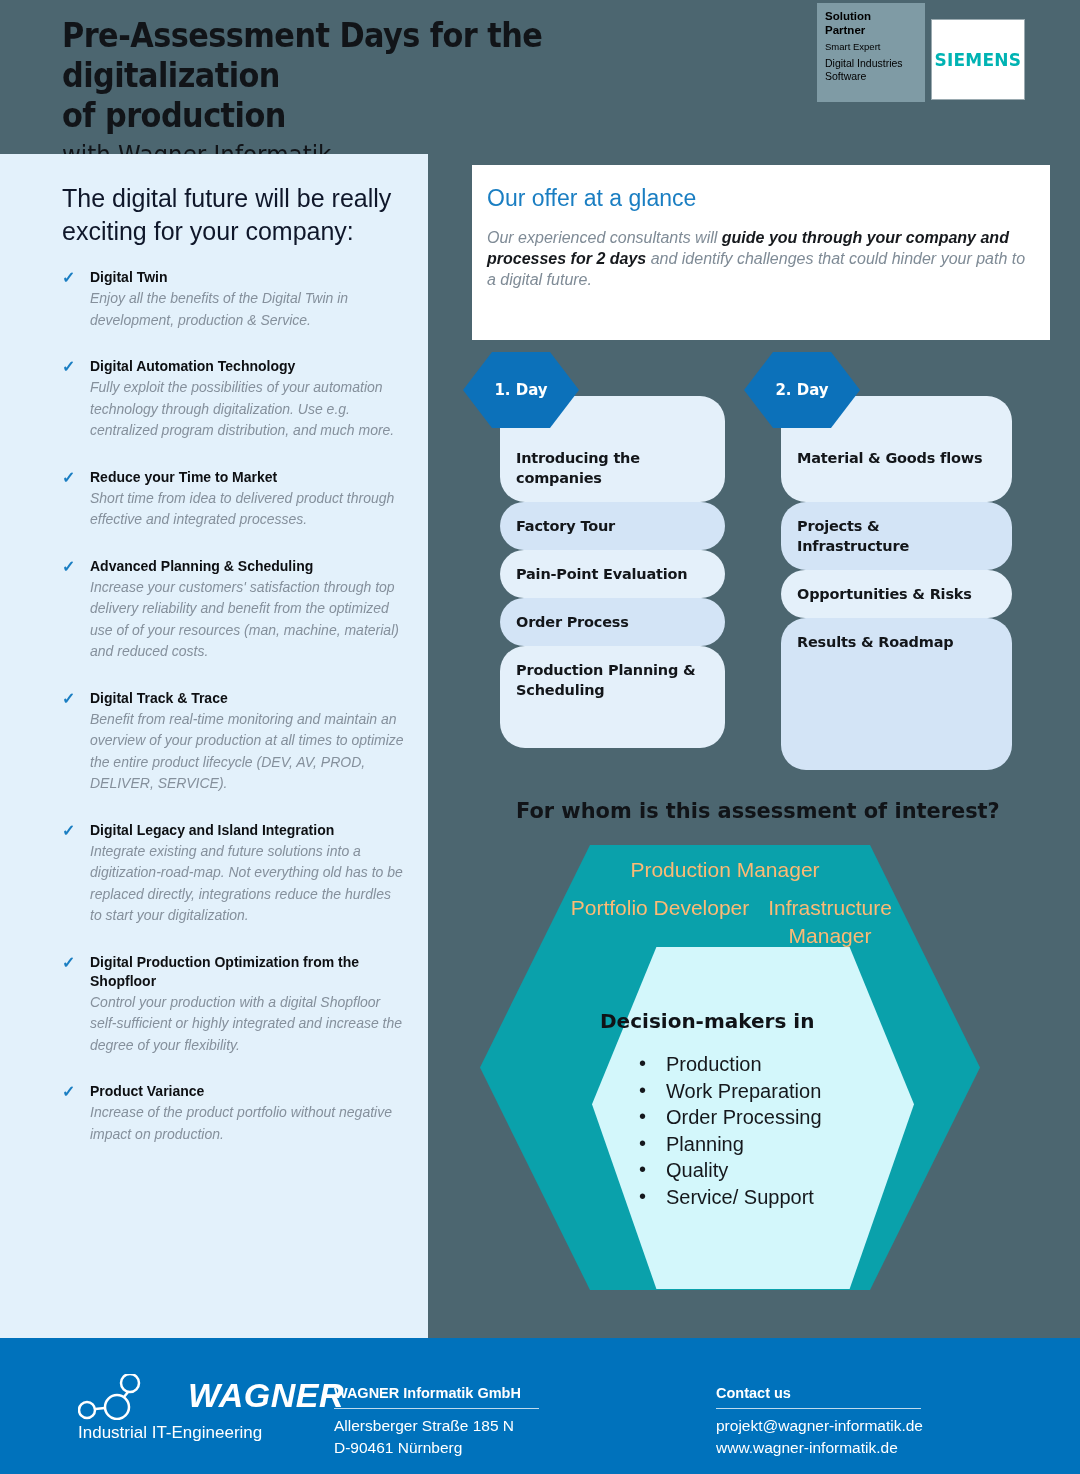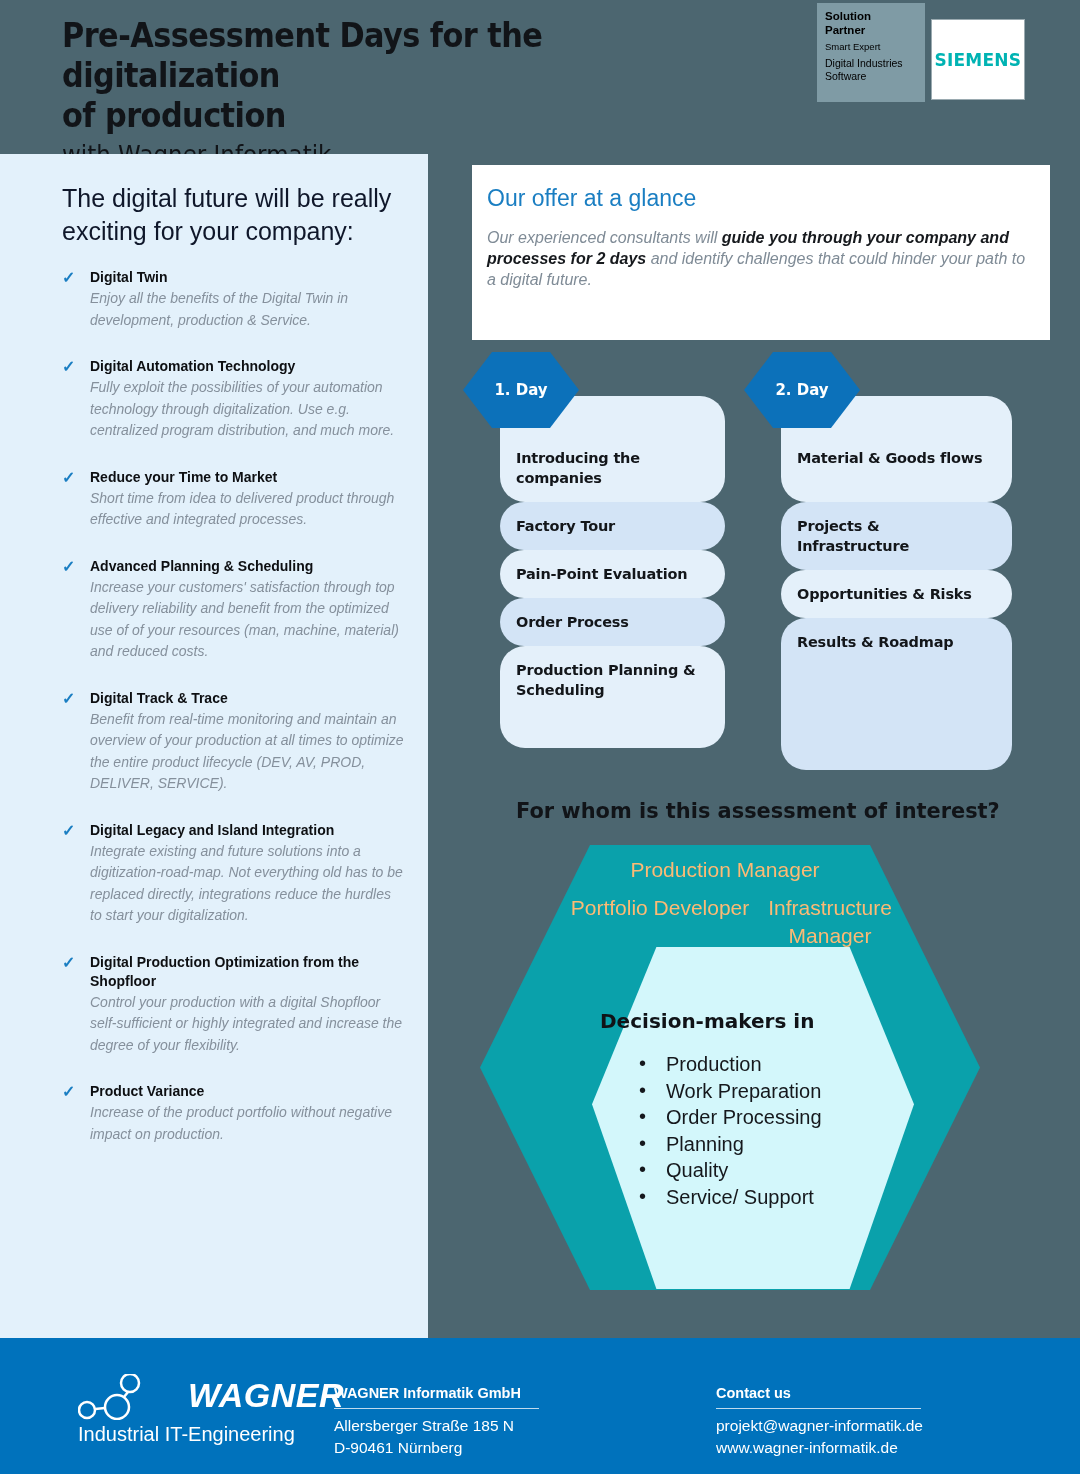--- a/index.html
+++ b/index.html
@@ -207,21 +207,21 @@
   }
   #wagner-logo { position: absolute; left: 78px; top: 34px; width: 250px; }
   #wagner-mark { position: absolute; left: 0; top: 2px; }
   #wagner-word {
     position: absolute; left: 110px; top: 4px;
     font-size: 34px; font-style: italic; font-weight: 700;
     letter-spacing: 0.5px; color: #ffffff;
   }
   #wagner-tag {
     position: absolute; left: 0px; top: 51px;
-    font-size: 20px; color: #ffffff;
+    font-size: 17px; color: #ffffff;
   }
   #footer-addr { position: absolute; left: 334px; top: 45px; width: 300px; }
   #footer-contact { position: absolute; left: 716px; top: 45px; width: 300px; }
   .foot-head {
     font-size: 14.5px; font-weight: 700; line-height: 20px;
     padding-bottom: 5px; border-bottom: 1px solid rgba(255,255,255,.75);
     display: inline-block;
   }
   .foot-addr-head { min-width: 205px; }
   .foot-contact-head { min-width: 205px; }

